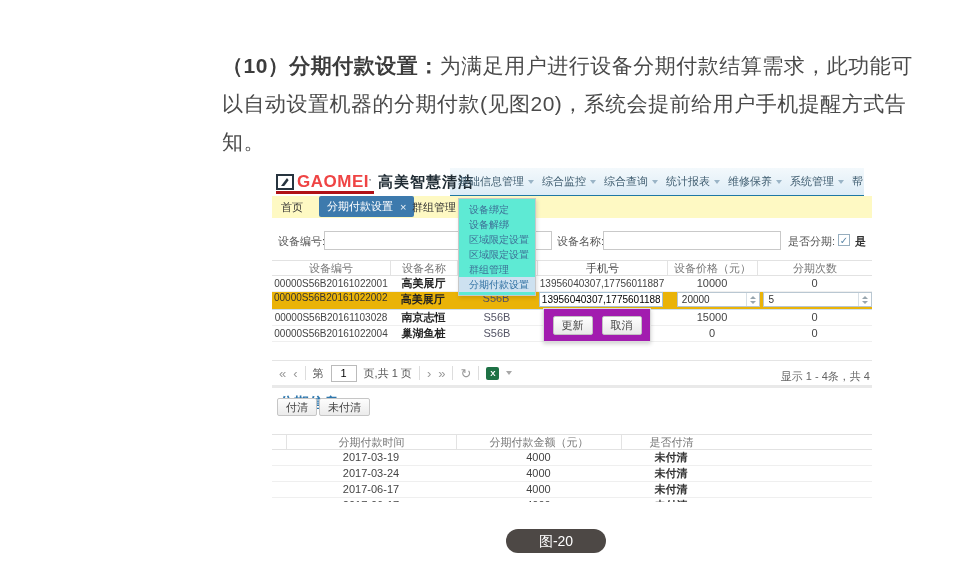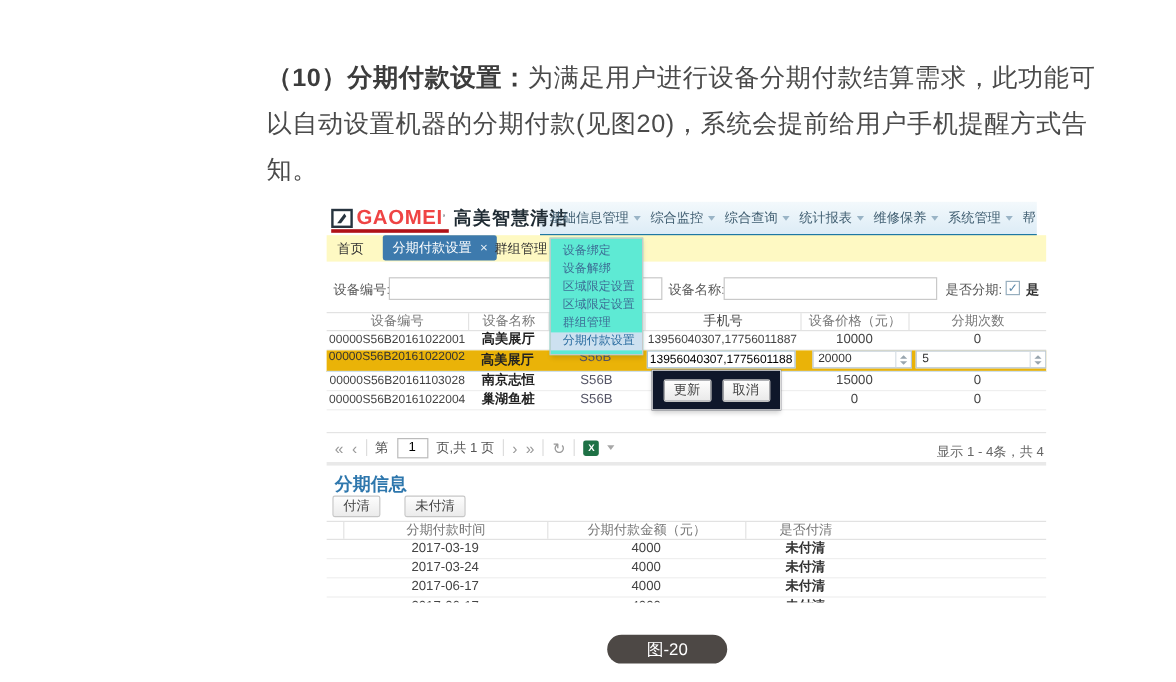--- a/index.html
+++ b/index.html
@@ -72,21 +72,21 @@
   .spin .val { flex:1; text-align:left; padding-left:4px; font-size:10px; color:#333; }
   .ud { width:13px; height:100%; border-left:1px solid #d7dfe5; display:flex; flex-direction:column;
         align-items:center; justify-content:center; gap:2px; }
   .tu { width:0;height:0;border-left:3px solid transparent;border-right:3px solid transparent;
         border-bottom:3px solid #98a5ae; }
   .td { width:0;height:0;border-left:3px solid transparent;border-right:3px solid transparent;
         border-top:3px solid #98a5ae; }
   .spin5 { width:84px; margin-left:14px; } .spin6 { width:109px; margin-left:3px; }
 
   
-  .popup { position:absolute; left:271px; top:140px; width:108px; height:34px; background:#0f172a;
+  .popup { position:absolute; left:271px; top:140px; width:108px; height:34px; background:#a21caf;
            border:1px solid #dcdcdc; box-shadow:0 2px 4px rgba(0,0,0,.18); display:flex;
            align-items:center; justify-content:center; gap:9px; z-index:20; }
   .pbtn { width:40px; height:19px; line-height:17px; text-align:center;
           background:linear-gradient(#fefefe,#e9e9e9); border:1px solid #c2c2c2; border-radius:2px;
           font-size:11px; color:#444; }
 
   
   .pager { position:absolute; left:0; top:192px; width:600px; height:28px; border-top:1px solid #e4e4e4;
            border-bottom:3px solid #e9e9e9; display:flex; align-items:center; gap:7px; padding-left:7px;
            color:#8d8d8d; font-size:12px; }
@@ -99,21 +99,21 @@
   .i-last::after{content:"»";} .i-refresh::after{content:"↻";}
   .xls { width:13px; height:13px; background:#1e7145; border-radius:2px; color:#fff; font-size:8px;
          font-weight:bold; text-align:center; line-height:13px; }
   .xls::after{content:"X";}
   .dcaret { width:0;height:0;border-left:3px solid transparent;border-right:3px solid transparent;
             border-top:4px solid #a7a7a7; }
   .pinfo { position:absolute; right:-12px; top:8px; color:#666; font-size:11px; white-space:nowrap; }
 
   
   .sec-title { position:absolute; left:7px; top:226px; color:#2e77ad; font-weight:bold; font-size:15px; }
-  .sec-btns { position:absolute; left:5px; top:245px; display:flex; gap:20px; }
+  .sec-btns { position:absolute; left:5px; top:230px; display:flex; gap:2px; }
   .sbtn { height:18px; padding:0 8px; line-height:16px; background:linear-gradient(#fdfdfd,#ebebeb);
           border:1px solid #c6c6c6; border-radius:2px; font-size:11px; color:#444; }
   .t2 { position:absolute; left:0; top:266px; width:600px; }
   .hrow2 { display:flex; height:16px; line-height:15px; border-top:1px solid #e2e2e2;
            border-bottom:1px solid #e2e2e2; color:#777; }
   .hrow2 > div + div { border-left:1px solid #e3e3e3; }
   .k0{width:14px;} .k1{width:170px;text-align:center;} .k2{width:165px;text-align:center;}
   .k3{width:100px;text-align:center;}
   .t2 .r { display:flex; height:16px; line-height:15px; border-bottom:1px solid #efefef; color:#444; }
   .st { font-weight:bold; color:#333; }

